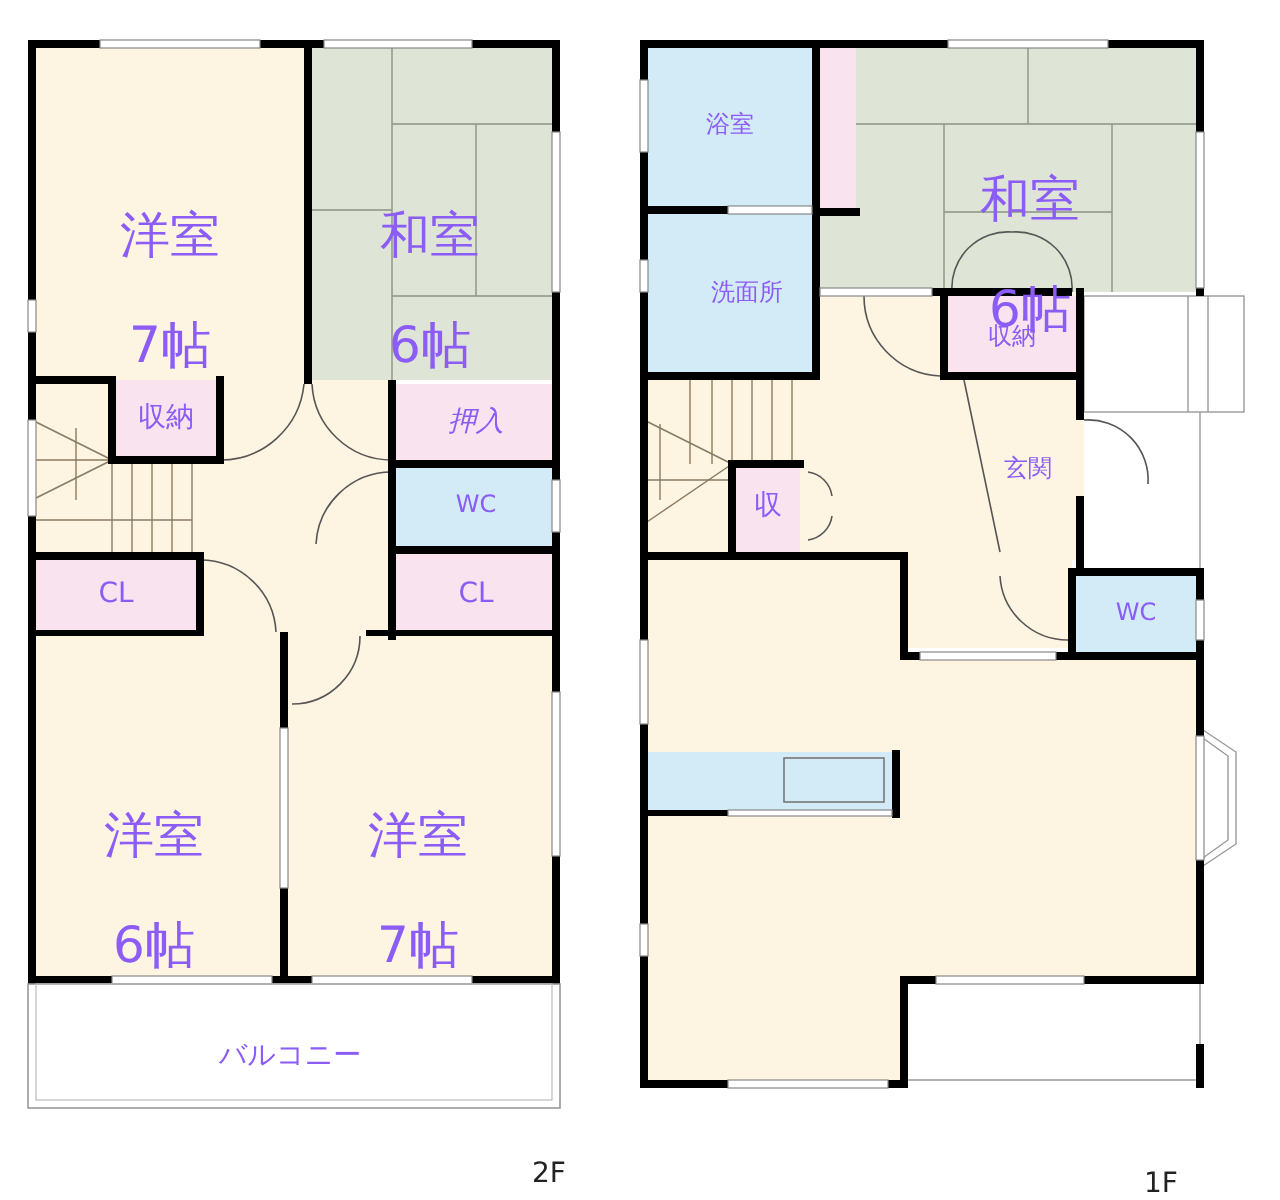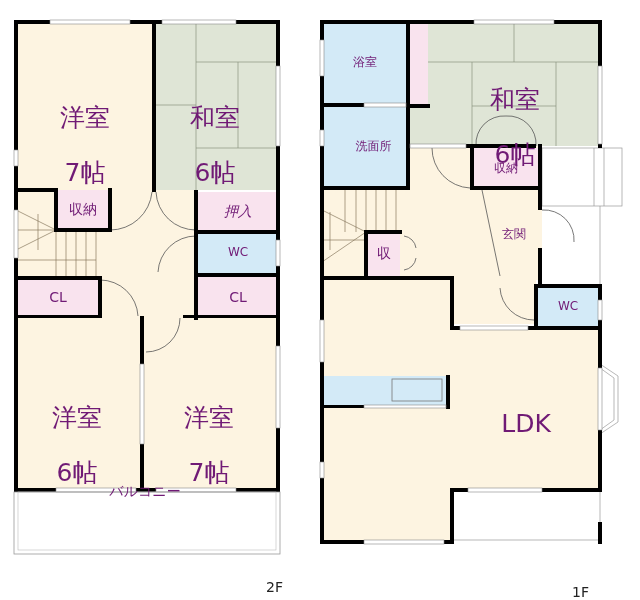--- a/index.html
+++ b/index.html
@@ -1,18 +1,18 @@
 <!DOCTYPE html>
 <html><head>
 <meta charset="utf-8">
 <style>
   html,body{margin:0;padding:0;background:#fff;}
   body{width:640px;height:600px;position:relative;overflow:hidden;font-family:"DejaVu Sans",sans-serif;}
   svg{position:absolute;left:0;top:0;}
-  .lbl{position:absolute;text-align:center;color:#701a75;line-height:1.1;white-space:pre-line;}
+  .lbl{position:absolute;text-align:center;color:#8b5cf6;line-height:1.1;white-space:pre-line;}
   .big{font-size:25px;}
   .mid{font-size:14px;}
   .sm{font-size:12px;}
   .floor{position:absolute;font-size:14px;color:#222;}
 </style>
 </head>
 <body>
 
 <svg width="640" height="600">
 
@@ -220,29 +220,28 @@
 <div class="lbl mid" style="left:16px;top:290px;width:84px;">CL</div>
 <div class="lbl mid" style="left:198px;top:290px;width:80px;">CL</div>
 <div class="lbl big" style="left:32px;top:376px;width:90px;">
   <div>洋室</div>
   <div>6帖</div>
 </div>
 <div class="lbl big" style="left:164px;top:376px;width:90px;">
   <div>洋室</div>
   <div>7帖</div>
 </div>
-<div class="lbl mid" style="left:60px;top:484px;width:170px;">バルコニー</div>
+<div class="lbl mid" style="left:60px;top:521px;width:170px;">バルコニー</div>
 <div class="floor" style="left:266px;top:566px;margin-top:13px;">2F</div>
 
 <div class="lbl sm" style="left:324px;top:56px;width:82px;">浴室</div>
 <div class="lbl big" style="left:470px;top:58px;width:90px;">
   <div>和室</div>
   <div>6帖</div>
 </div>
 <div class="lbl sm" style="left:324px;top:140px;width:99px;">洗面所</div>
 <div class="lbl sm" style="left:474px;top:162px;width:64px;">収納</div>
 <div class="lbl sm" style="left:494px;top:228px;width:40px;">玄関</div>
 <div class="lbl mid" style="left:368px;top:246px;width:32px;">収</div>
 <div class="lbl sm" style="left:538px;top:300px;width:60px;">WC</div>
 <div class="lbl big" style="left:476px;top:382px;width:100px;">
-  <div>LDK</div>
 </div>
 <div class="floor" style="left:572px;top:584px;">1F</div>
 
 </body></html>

